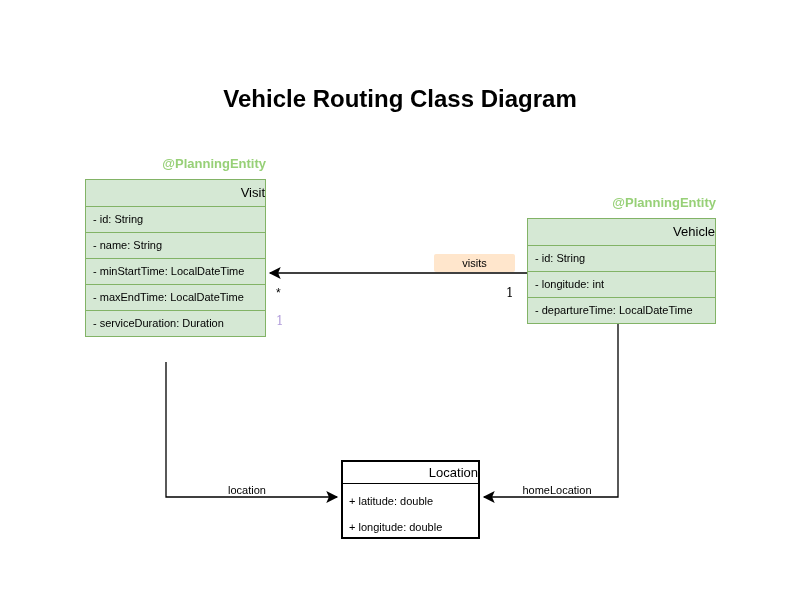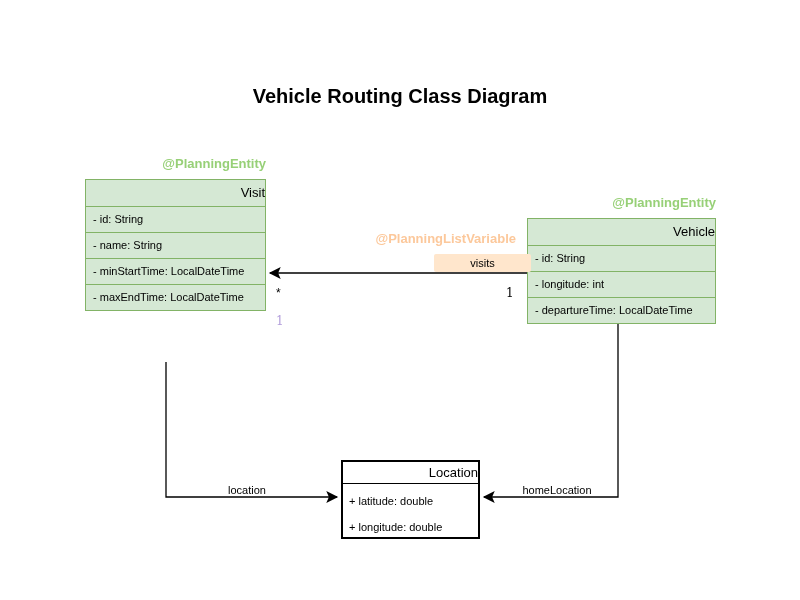--- a/index.html
+++ b/index.html
@@ -2,21 +2,21 @@
 <html><head>
 <meta charset="utf-8">
 <style>
   * { margin:0; padding:0; box-sizing:border-box; }
   html,body { width:800px; height:600px; background:#ffffff; overflow:hidden;
               font-family:"Liberation Sans", sans-serif; }
   #canvas { position:relative; width:800px; height:600px; background:#ffffff; }
 
   .diagram-title {
     position:absolute; left:0; top:85px; width:800px;
-    text-align:center; font-size:20px; font-weight:bold; color:#000;
+    text-align:center; font-size:24px; font-weight:bold; color:#000;
   }
 
   
   .annotation {
     position:absolute; text-align:right; font-weight:bold; font-size:13px;
     white-space:nowrap;
   }
   .annotation.green  { color:#97d077; }
   .annotation.orange { color:#fcc89b; }
 
@@ -39,21 +39,21 @@
   }
   .uml-class.plain .hdr { height:22px; line-height:22px; border-bottom:1px solid #000; }
   .uml-class.plain .row { border-top:none; padding:0 6px; }
 
   
   .edge-label {
     position:absolute; font-size:11px; color:#000; white-space:nowrap;
     text-align:center;
   }
   .visits-chip {
-    position:absolute; left:434px; top:254px; width:97px; height:18px;
+    position:absolute; left:434px; top:254px; width:81px; height:18px;
     background:#ffe6cc; border-radius:2px; text-align:center;
     line-height:18px; font-size:11px; color:#000;
   }
   .mult { position:absolute; font-size:12px; color:#000; }
   .mult.serif { font-family:"DejaVu Serif", serif; }
   .mult.lavender { color:#b29ddb; font-family:"DejaVu Serif", serif; }
 
   svg.edges { position:absolute; left:0; top:0; pointer-events:none; }
 </style>
 </head>
@@ -74,37 +74,37 @@
     <path d="M618,323 V497 H484" fill="none" stroke="#000" stroke-width="1.3" marker-end="url(#arrow)"></path>
   </svg>
 
   <div class="annotation green" style="left:85px; top:156px; width:181px;">@PlanningEntity</div>
   <div class="uml-class" style="left:85px; top:179px; width:181px;">
     <div class="hdr">Visit</div>
     <div class="row">- id: String</div>
     <div class="row">- name: String</div>
     <div class="row">- minStartTime: LocalDateTime</div>
     <div class="row">- maxEndTime: LocalDateTime</div>
+    <div class="row">- serviceDuration: Duration</div>
   </div>
 
   <div class="annotation green" style="left:527px; top:195px; width:189px;">@PlanningEntity</div>
   <div class="uml-class" style="left:527px; top:218px; width:189px;">
     <div class="hdr">Vehicle</div>
     <div class="row">- id: String</div>
     <div class="row">- longitude: int</div>
     <div class="row">- departureTime: LocalDateTime</div>
   </div>
 
   <div class="uml-class plain" style="left:341px; top:460px; width:139px; height:79px;">
     <div class="hdr">Location</div>
     <div class="row" style="margin-top:5px;">+ latitude: double</div>
     <div class="row">+ longitude: double</div>
   </div>
 
-  <div class="annotation orange" style="left:352px; top:231px; width:164px;">@PlanningListVariable</div>
   <div class="visits-chip">visits</div>
   <div class="mult" style="left:276px; top:286px;">*</div>
   <div class="mult serif" style="left:506px; top:286px;">1</div>
   <div class="mult lavender" style="left:276px; top:314px;">1</div>
 
   <div class="edge-label" style="left:197px; top:484px; width:100px;">location</div>
   <div class="edge-label" style="left:507px; top:484px; width:100px;">homeLocation</div>
 
 </div>
 

